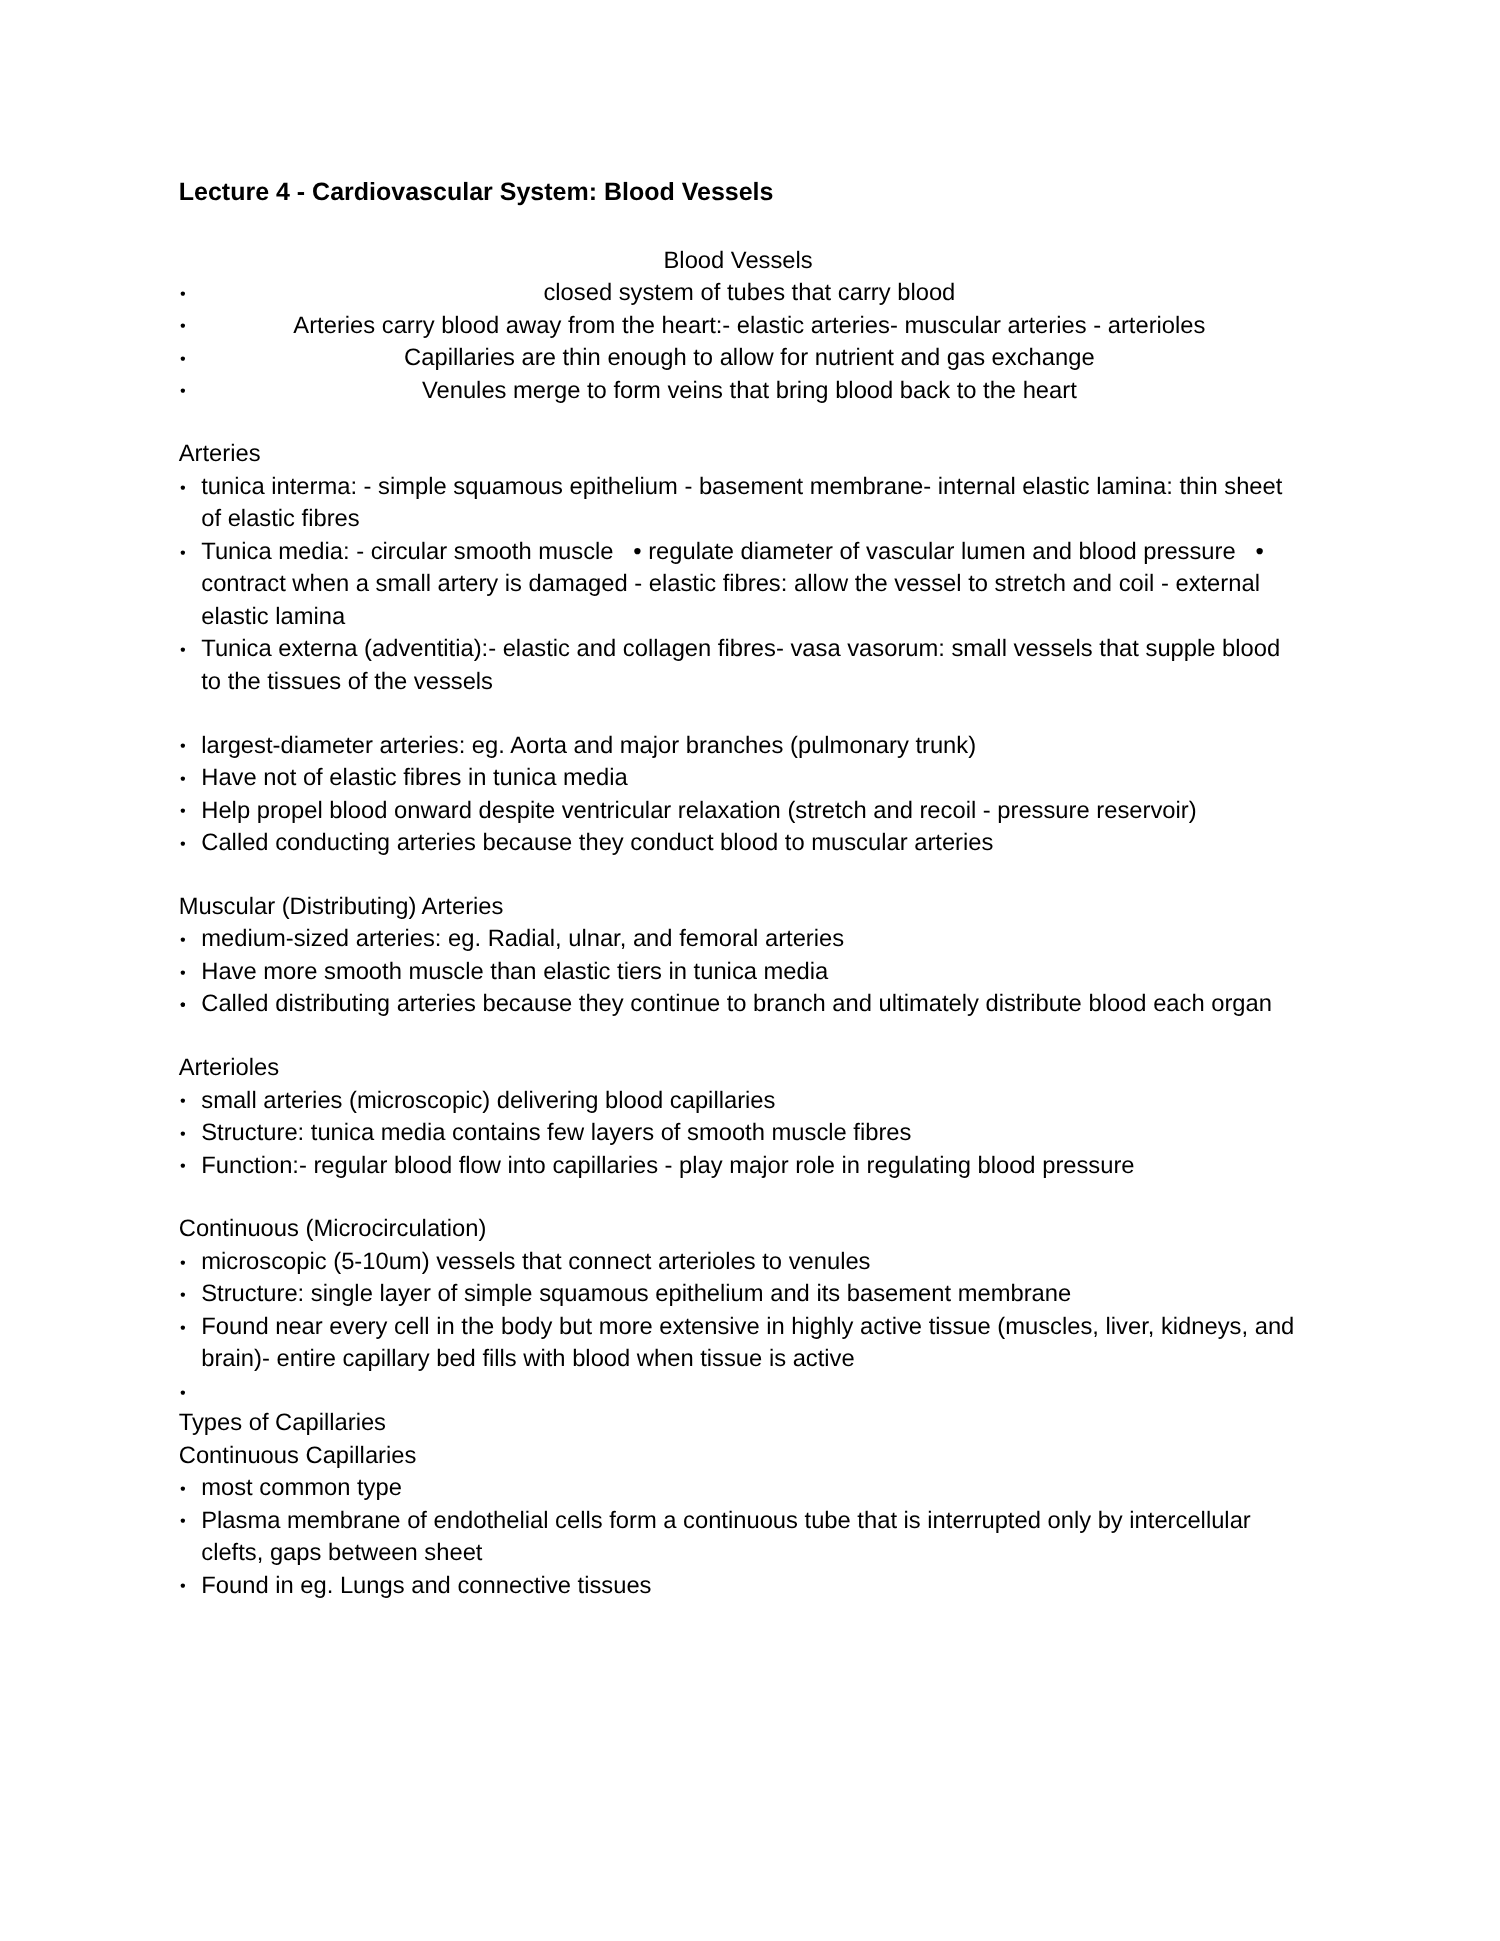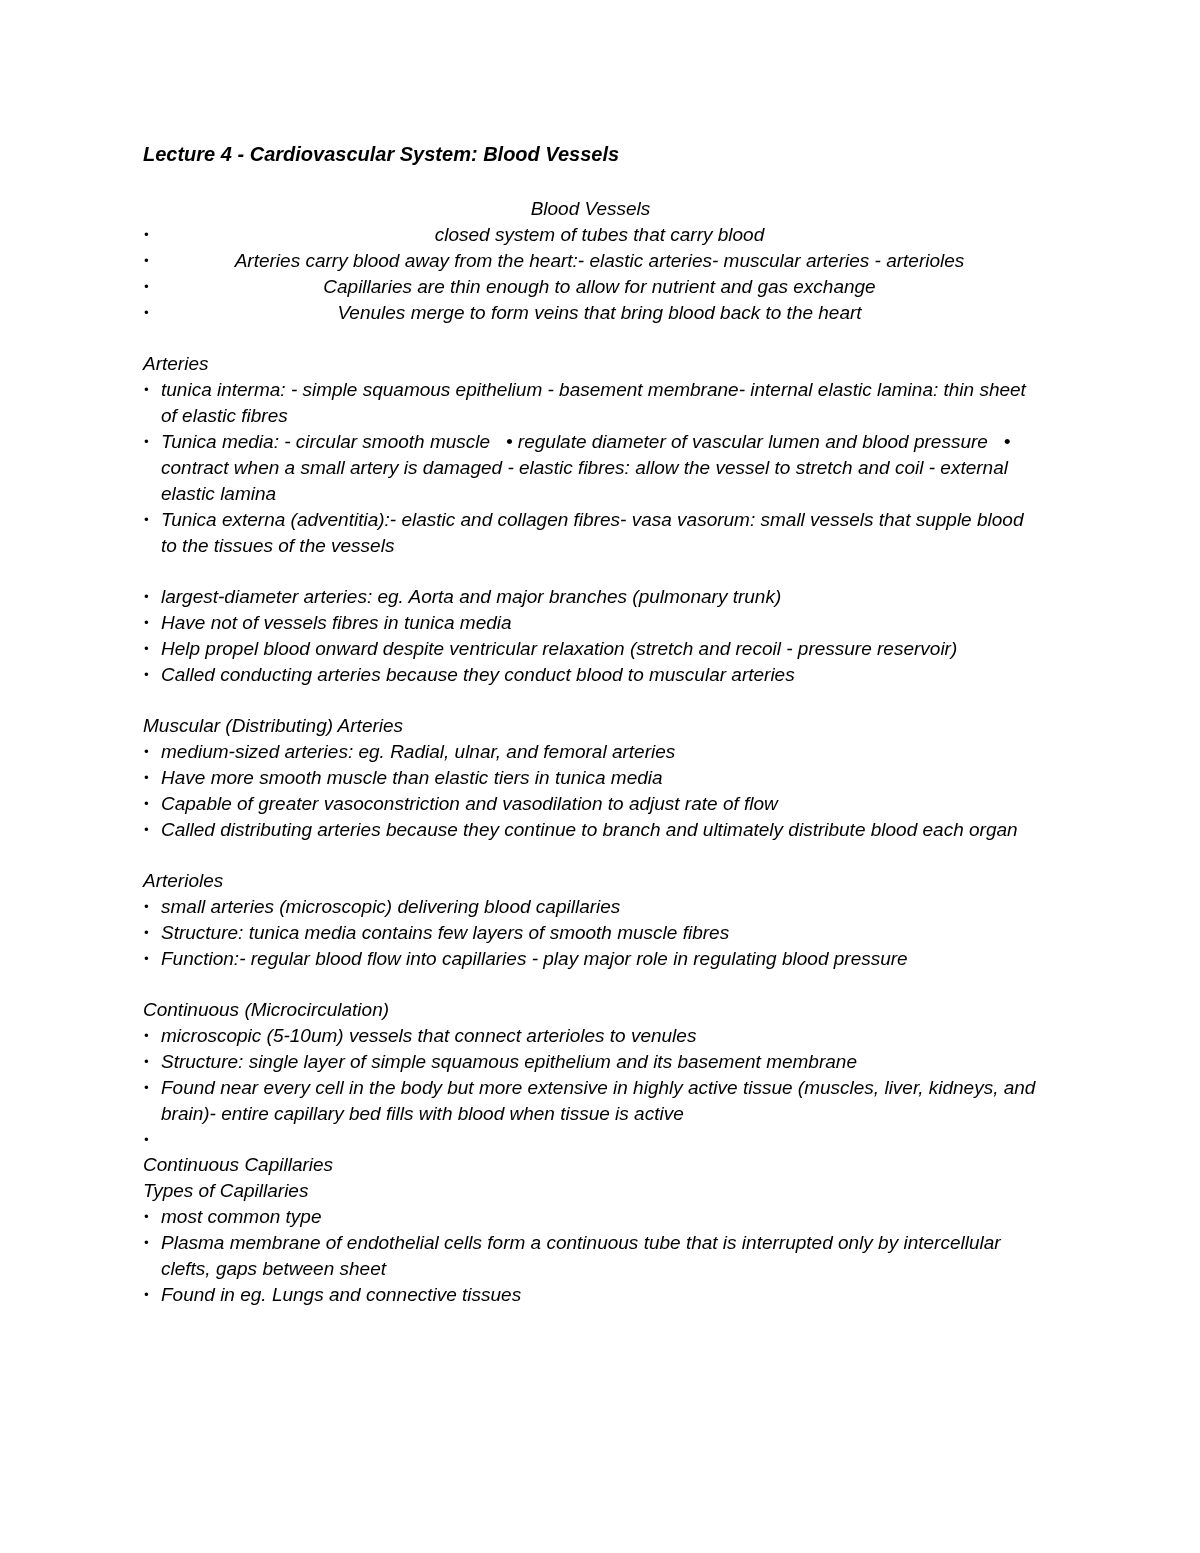--- a/index.html
+++ b/index.html
@@ -12,21 +12,20 @@
     height: 1553px;
     overflow: hidden;
     font-family: "Liberation Sans", sans-serif;
     color: #000000;
   }
   .page {
     box-sizing: border-box;
     width: 1200px;
     height: 1553px;
     padding: 141px 0 0 143px;
-    font-style: italic;
   }
   .content {
     width: 895px;
     font-size: 19px;
     line-height: 26px;
   }
   .doc-title {
     font-size: 20px;
     font-weight: bold;
     line-height: 26px;
@@ -86,34 +85,34 @@
     <ul class="bullets">
             <li><span class="bullet">•</span><span>tunica interma: - simple squamous epithelium - basement membrane- internal elastic lamina: thin sheet of elastic fibres</span></li>
             <li><span class="bullet">•</span><span>Tunica media: - circular smooth muscle &nbsp;&nbsp;• regulate diameter of vascular lumen and blood pressure &nbsp;&nbsp;• contract when a small artery is damaged - elastic fibres: allow the vessel to stretch and coil - external elastic lamina</span></li>
             <li><span class="bullet">•</span><span>Tunica externa (adventitia):- elastic and collagen fibres- vasa vasorum: small vessels that supple blood to the tissues of the vessels</span></li>
           </ul>
   </section>
 
   <section class="section">
     <ul class="bullets">
             <li><span class="bullet">•</span><span>largest-diameter arteries: eg. Aorta and major branches (pulmonary trunk)</span></li>
-            <li><span class="bullet">•</span><span>Have not of vessels fibres in tunica media</span></li>
+            <li><span class="bullet">•</span><span>Have not of elastic fibres in tunica media</span></li>
             <li><span class="bullet">•</span><span>Help propel blood onward despite ventricular relaxation (stretch and recoil - pressure reservoir)</span></li>
             <li><span class="bullet">•</span><span>Called conducting arteries because they conduct blood to muscular arteries</span></li>
           </ul>
   </section>
 
   <section class="section">
     <div class="sec-headings">
             <div class="sec-heading">Muscular (Distributing) Arteries</div>
           </div>
     <ul class="bullets">
             <li><span class="bullet">•</span><span>medium-sized arteries: eg. Radial, ulnar, and femoral arteries</span></li>
             <li><span class="bullet">•</span><span>Have more smooth muscle than elastic tiers in tunica media</span></li>
-            <li><span class="bullet">•</span><span>Capable of greater vasoconstriction and vasodilation to adjust rate of flow</span></li>
+            <li><span class="bullet">•</span></li>
             <li><span class="bullet">•</span><span>Called distributing arteries because they continue to branch and ultimately distribute blood each organ</span></li>
           </ul>
   </section>
 
   <section class="section">
     <div class="sec-headings">
             <div class="sec-heading">Arterioles</div>
           </div>
     <ul class="bullets">
             <li><span class="bullet">•</span><span>small arteries (microscopic) delivering blood capillaries</span></li>
@@ -129,22 +128,22 @@
     <ul class="bullets">
             <li><span class="bullet">•</span><span>microscopic (5-10um) vessels that connect arterioles to venules</span></li>
             <li><span class="bullet">•</span><span>Structure: single layer of simple squamous epithelium and its basement membrane</span></li>
             <li><span class="bullet">•</span><span>Found near every cell in the body but more extensive in highly active tissue (muscles, liver, kidneys, and brain)- entire capillary bed fills with blood when tissue is active</span></li>
             <li><span class="bullet">•</span></li>
           </ul>
   </section>
 
   <section class="section">
     <div class="sec-headings">
+            <div class="sec-heading">Types of Capillaries</div>
             <div class="sec-heading">Continuous Capillaries</div>
-            <div class="sec-heading">Types of Capillaries</div>
           </div>
     <ul class="bullets">
             <li><span class="bullet">•</span><span>most common type</span></li>
             <li><span class="bullet">•</span><span>Plasma membrane of endothelial cells form a continuous tube that is interrupted only by intercellular clefts, gaps between sheet</span></li>
             <li><span class="bullet">•</span><span>Found in eg. Lungs and connective tissues</span></li>
           </ul>
   </section>
 </div>
   </div>
 </div>

